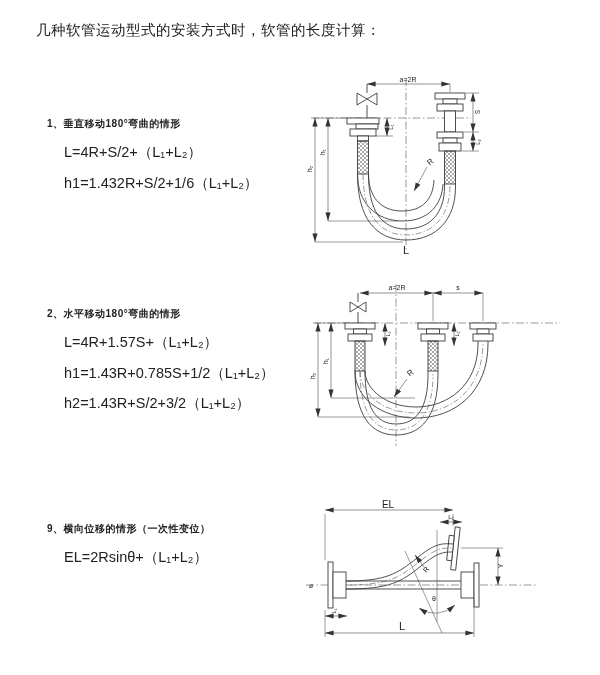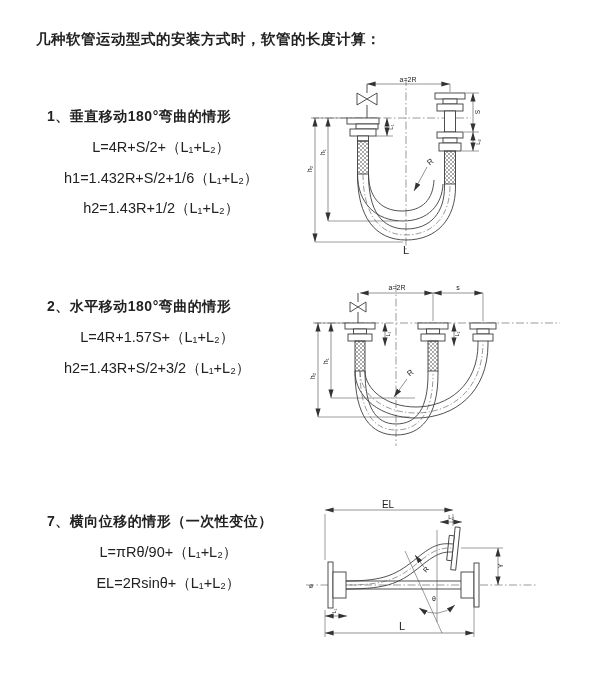--- a/index.html
+++ b/index.html
@@ -1,22 +1,22 @@
 <!DOCTYPE html>
 <html><head>
 <meta charset="utf-8">
 <style>
   html,body{margin:0;padding:0;}
   body{width:600px;height:675px;background:#ffffff;position:relative;overflow:hidden;
        font-family:"Liberation Sans","DejaVu Sans",sans-serif;color:#222;}
   .abs{position:absolute;}
-  .title{left:36px;top:30px;font-size:14.5px;font-weight:700;letter-spacing:0.5px;}
+  .title{left:36px;top:21px;font-size:14.5px;font-weight:400;letter-spacing:0.5px;}
   .section{left:47px;}
-  .sec-heading{font-size:14px;font-weight:600;letter-spacing:0.5px;margin:4px 0 6px 0;}
-  .formula{font-size:14.5px;font-weight:500;line-height:30.5px;padding-left:17px;white-space:nowrap;text-align:center;}
+  .sec-heading{font-size:10px;font-weight:600;letter-spacing:0.5px;margin:13px 0 6px 0;}
+  .formula{font-size:14.5px;font-weight:500;line-height:30.5px;padding-left:17px;white-space:nowrap;}
   #sec1{top:104px;} #sec2{top:294px;} #sec3{top:509px;}
   #d1{left:303px;top:72px;width:285px;height:185px;}
   #d2{left:305px;top:276px;width:295px;height:175px;}
   #d3{left:298px;top:498px;width:300px;height:145px;}
   svg{display:block;}
   .ol{fill:none;stroke:#3d3d3d;stroke-width:0.9;}
   .fl{fill:#ffffff;stroke:#3d3d3d;stroke-width:0.9;}
   .br{stroke:#3d3d3d;stroke-width:0.9;}
   .dim{fill:none;stroke:#4a4a4a;stroke-width:0.6;}
   .thin{fill:none;stroke:#4a4a4a;stroke-width:0.55;}
@@ -28,32 +28,31 @@
 </style>
 </head>
 <body>
 
 <div class="abs title">几种软管运动型式的安装方式时，软管的长度计算：</div>
 
 <div class="abs section" id="sec1">
   <div class="sec-heading">1、垂直移动180°弯曲的情形</div>
   <div class="formula">L=4R+S/2+（L₁+L₂）</div>
   <div class="formula">h1=1.432R+S/2+1/6（L₁+L₂）</div>
-  <div class="formula">h2=1.43R+1/2（L₁+L₂）</div>
 </div>
 
 <div class="abs section" id="sec2">
   <div class="sec-heading">2、水平移动180°弯曲的情形</div>
   <div class="formula">L=4R+1.57S+（L₁+L₂）</div>
+  <div class="formula">h1=1.43R+0.785S+1/2（L₁+L₂）</div>
   <div class="formula">h2=1.43R+S/2+3/2（L₁+L₂）</div>
 </div>
 
 <div class="abs section" id="sec3">
-  <div class="sec-heading">7、横向位移的情形（一次性变位）</div>
-  <div class="formula">L=πRθ/90+（L₁+L₂）</div>
+  <div class="sec-heading">9、横向位移的情形（一次性变位）</div>
   <div class="formula">EL=2Rsinθ+（L₁+L₂）</div>
 </div>
 
 <div class="abs" id="d1">
 <svg width="285" height="185" viewBox="0 0 285 185">
   <defs>
     <marker id="m1" markerWidth="9" markerHeight="8" refX="8.6" refY="4" orient="auto-start-reverse" markerUnits="userSpaceOnUse">
       <polygon points="0,1.4 8.6,4 0,6.6" fill="#333"></polygon>
     </marker>
     <pattern id="br1" width="4" height="4" patternUnits="userSpaceOnUse">

